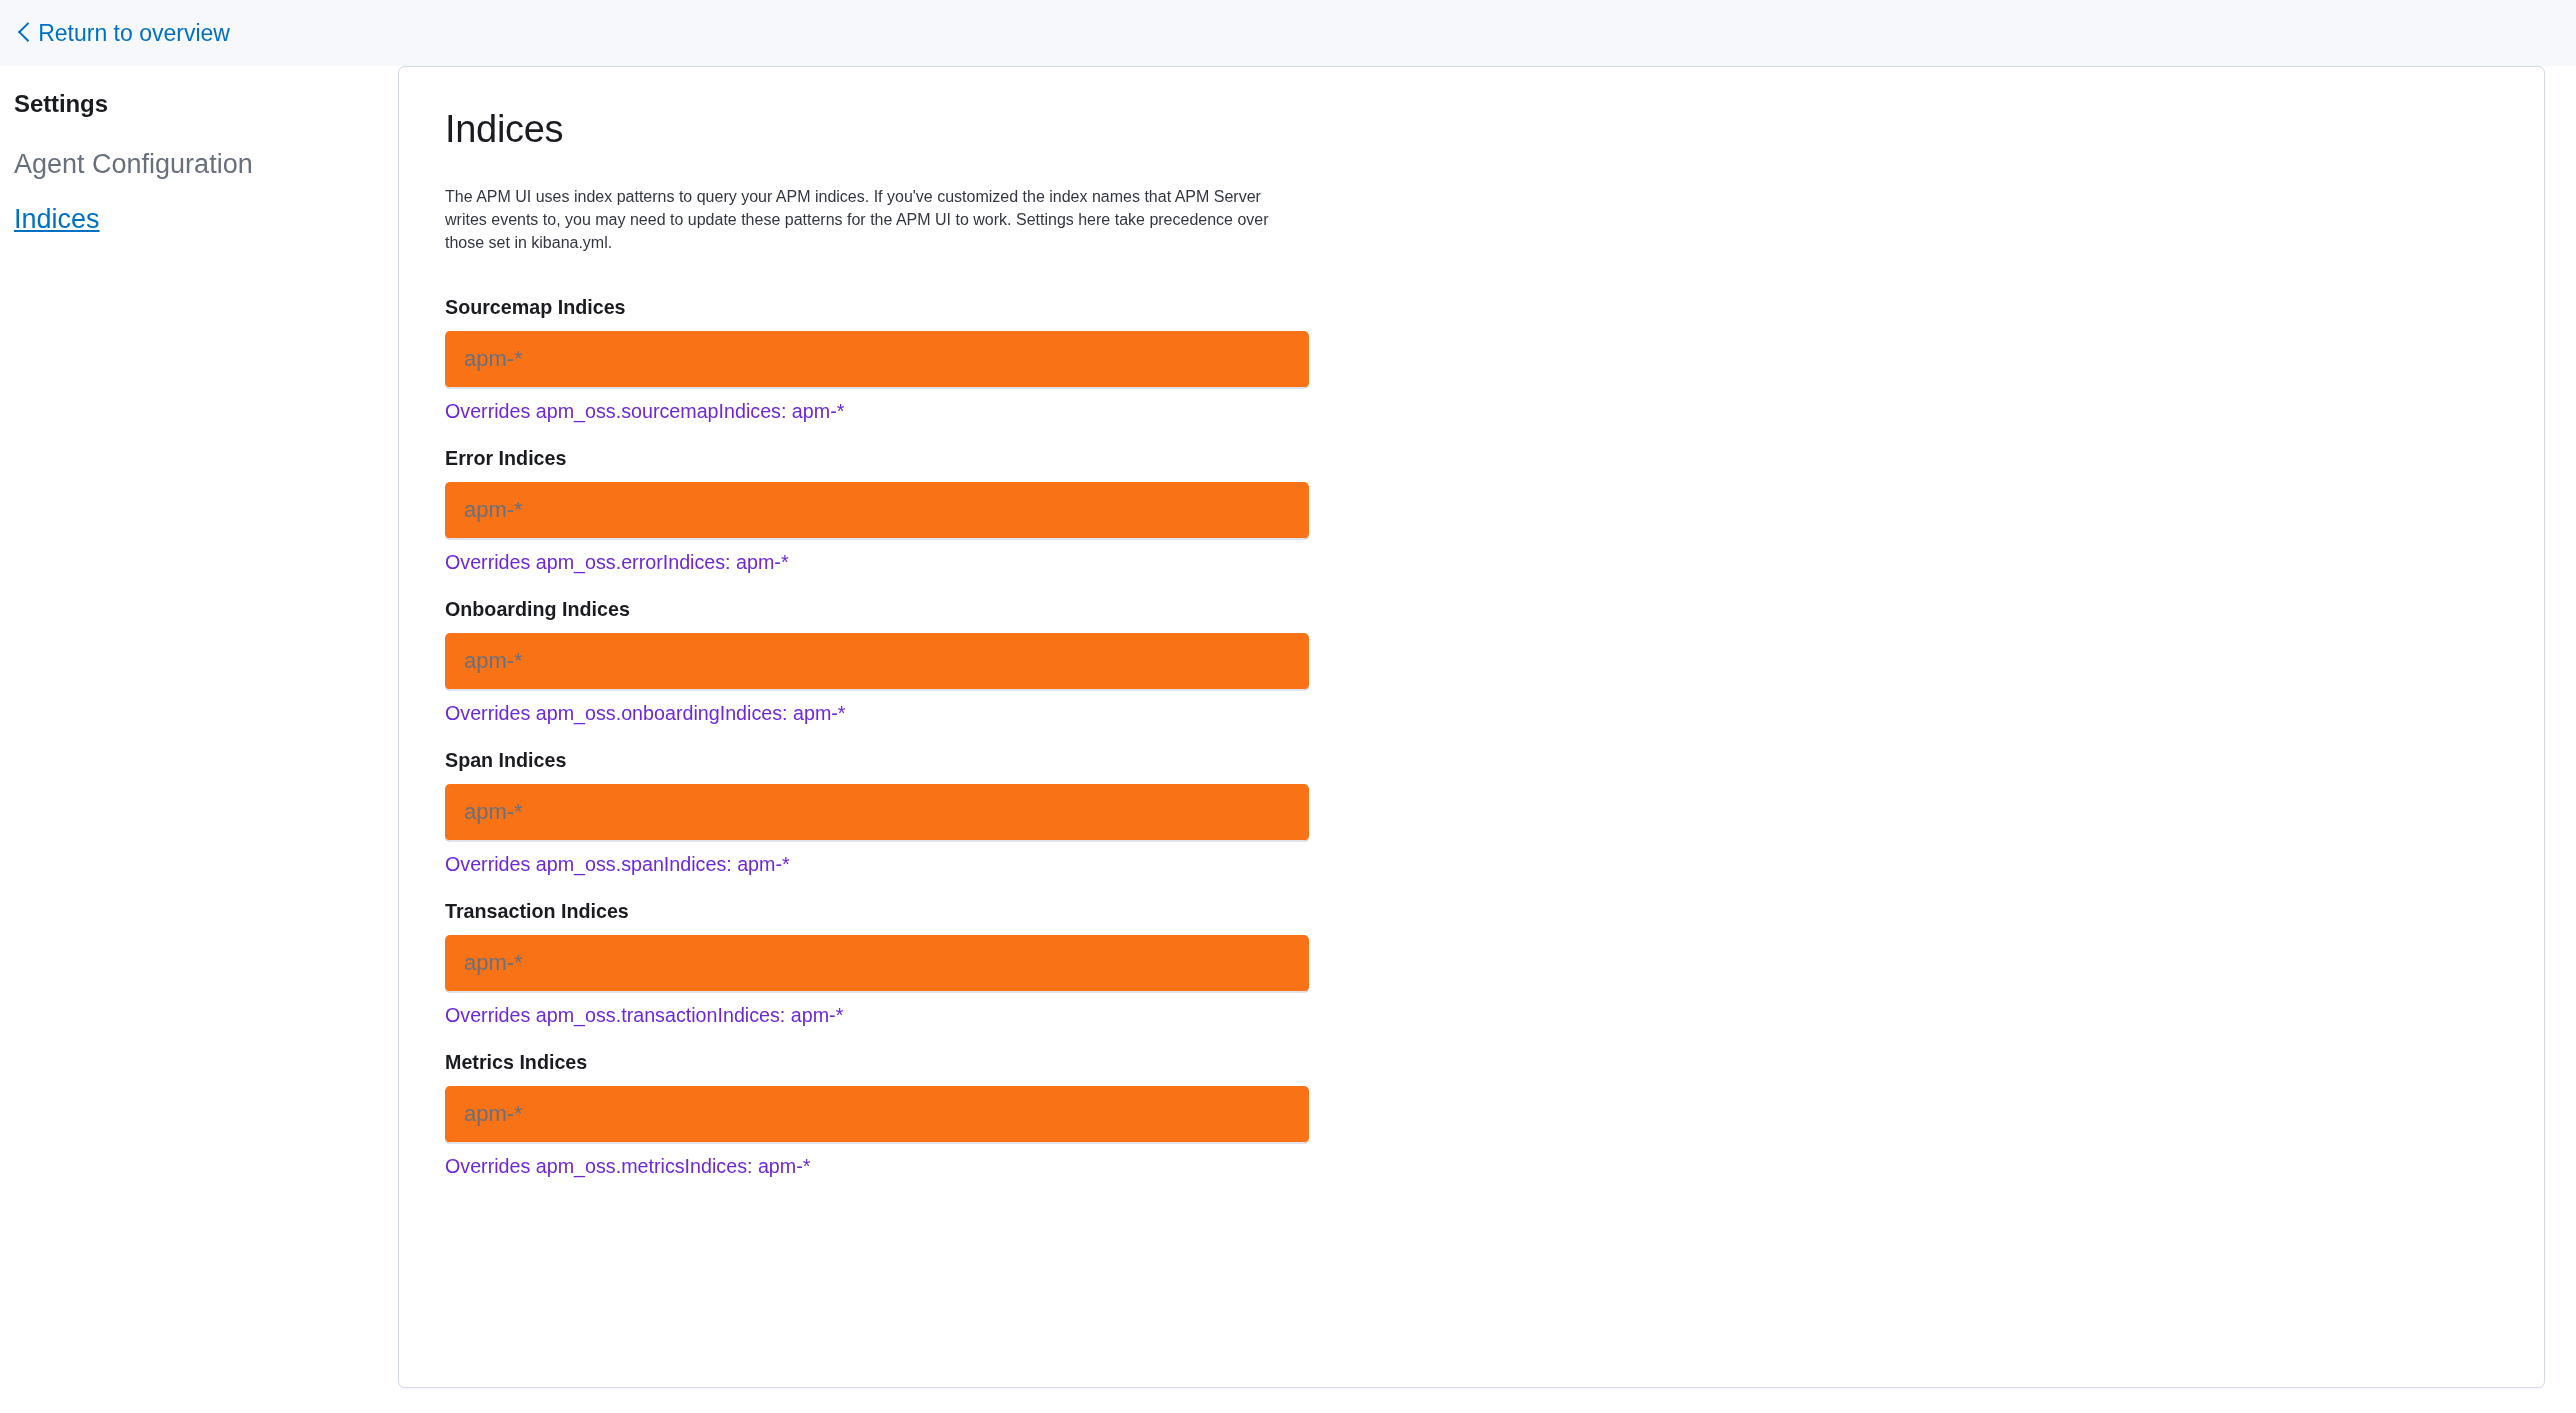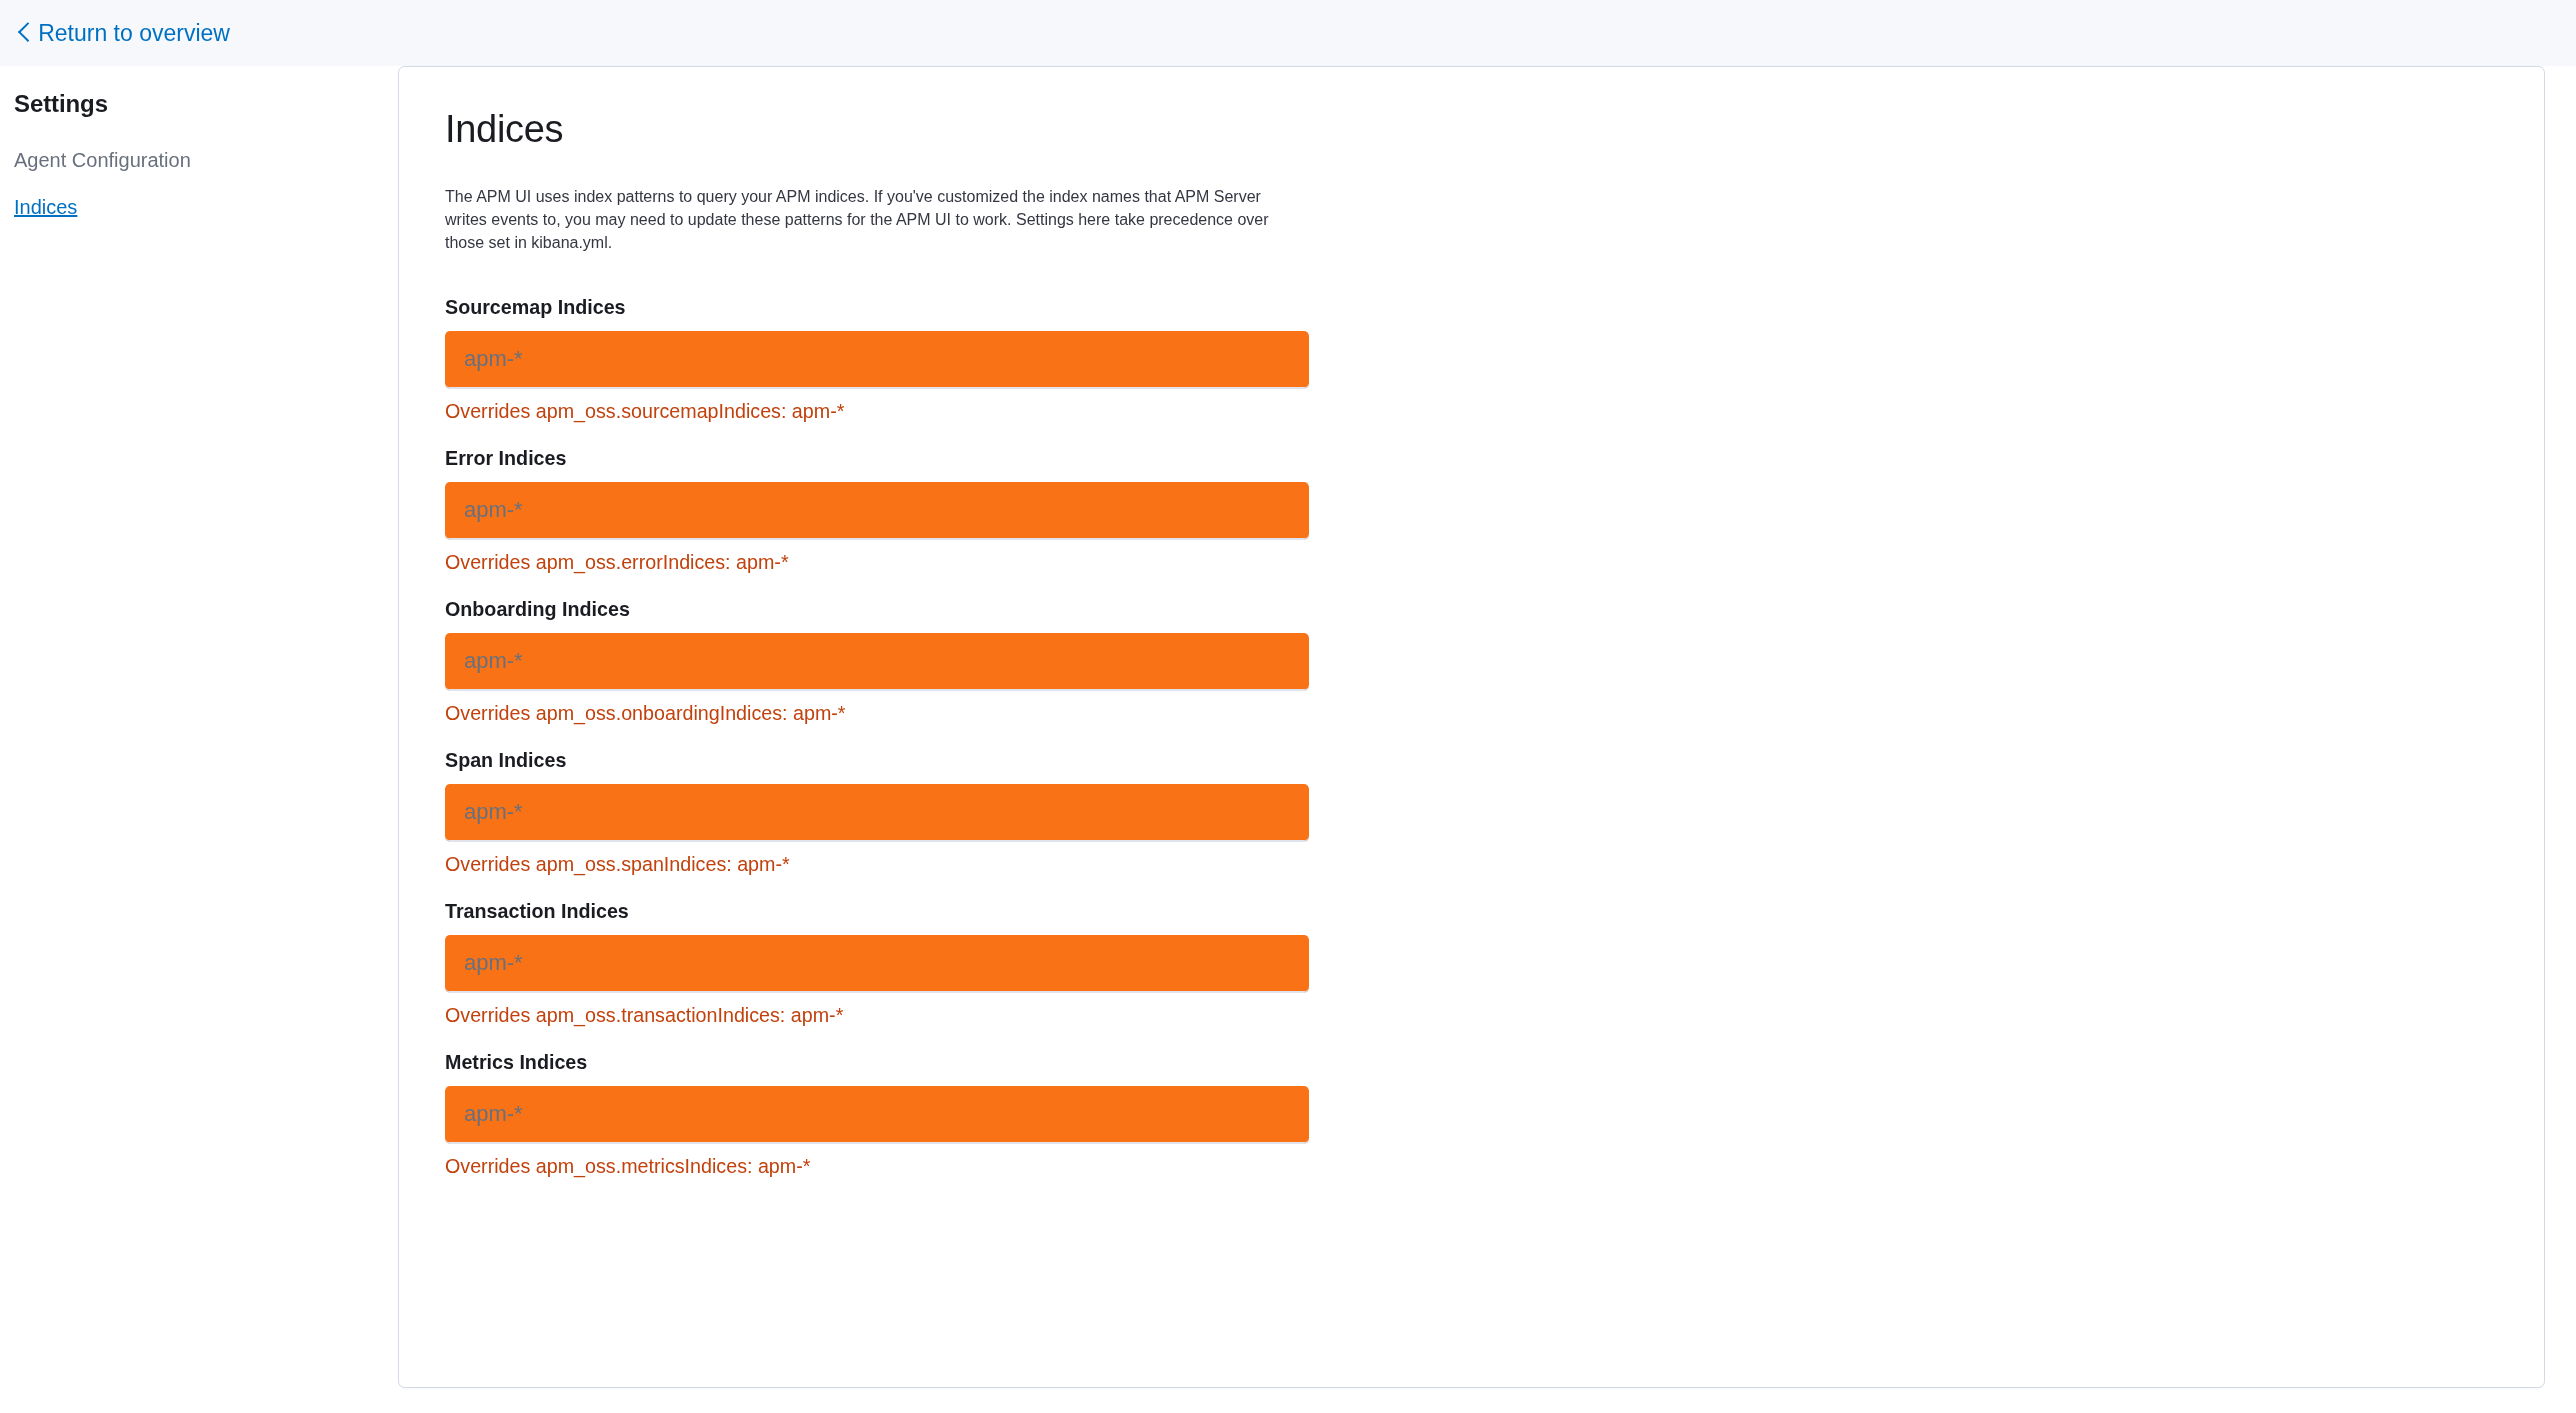--- a/index.html
+++ b/index.html
@@ -57,21 +57,21 @@
     padding: 24px 0 0 14px;
   }
   #sidebar h2 {
     font-size: 24px;
     font-weight: bold;
     color: #1a1c21;
     margin: 0 0 31px 0;
     letter-spacing: -0.1px;
   }
   .nav-item {
-    font-size: 20px;
+    font-size: 27px;
     color: #69707d;
     margin-bottom: 24px;
     cursor: pointer;
     display: inline-block;
     padding: 0;
   }
   .nav-item.active {
     color: #0071c2;
     text-decoration: underline;
   }
@@ -122,21 +122,21 @@
     padding: 0 19px;
     font-size: 22px;
     color: #343741;
     font-family: "Liberation Sans", sans-serif;
     box-shadow: inset 0 -0.9px 0 #e0e3ec;
     outline: none;
   }
   .field-input::placeholder { color: #69707d; }
   .field-help {
     font-size: 19.7px;
-    color: #c2410c;
+    color: #6d28d9;
     margin-top: 11px;
   }
 </style>
 </head>
 <body>
 
 <div id="topbar">
   <a id="return-link" href="#">
     <span class="chev"></span>
     <span>Return to overview</span>

